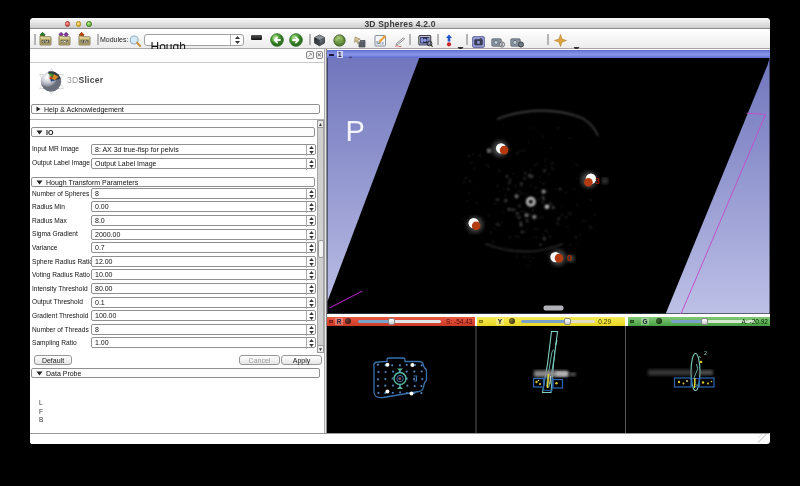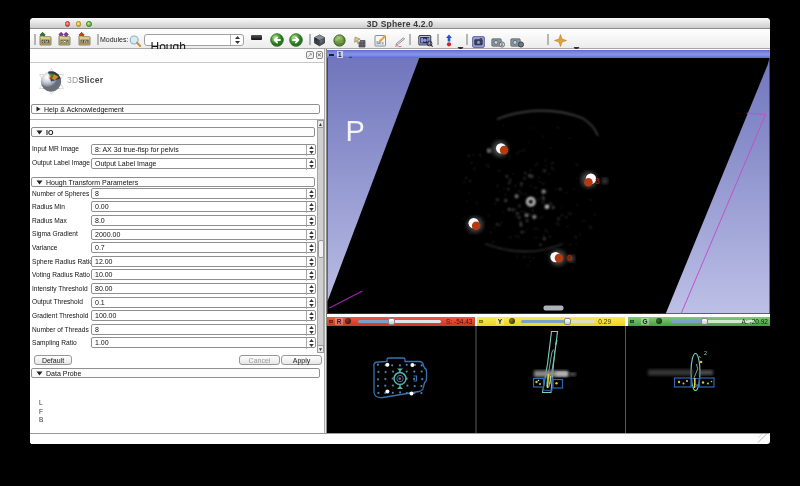--- a/index.html
+++ b/index.html
@@ -31,21 +31,21 @@
 #slices { position:absolute; left:0; top:276.5px; width:443px; height:107px; background:#000; }
 
 #status { position:absolute; left:0; top:414.5px; width:740px; height:11.5px; background:#fff; border-top:1px solid #999; clip-path:polygon(0 0, 740px 0, 731px 11.5px, 0 11.5px); }
 </style></head>
 <body>
 <div id="win">
   <div id="titlebar">
     <div class="light" style="left:34.5px; background:radial-gradient(circle at 35% 30%, #f8a9a2, #ec6157 55%, #b33a30); border:0.5px solid #a33;"></div>
     <div class="light" style="left:45.5px; background:radial-gradient(circle at 35% 30%, #ffe0a8, #f5bf4e 55%, #c78b1e); border:0.5px solid #a80;"></div>
     <div class="light" style="left:56.2px; background:radial-gradient(circle at 35% 30%, #c8f0b0, #68c74f 55%, #3a9427); border:0.5px solid #471;"></div>
-    <div id="title">3D Sphere 4.2.0</div>
+    <div id="title">3D Spheres 4.2.0</div>
   </div>
 
   <div id="toolbar">
     <div class="tsep" style="left:3.5px;"></div>
     <div class="ticon" style="left:8.5px; top:2px;"><svg width="13" height="14" viewBox="0 0 13 14">
 <path d="M3.6 0.3 L6.2 2.9 L3.6 5.5 L1.0 2.9 Z" fill="#1d7a1d" stroke="#0a3a0a" stroke-width="0.6"></path>
 <path d="M1 5.5 L1 4.4 Q1 3.8 1.6 3.8 L4.4 3.8 L5.2 4.8 L11.4 4.8 Q12 4.8 12 5.4 L12 12.4 Q12 13 11.4 13 L1.6 13 Q1 13 1 12.4 Z" fill="#d4c47e" stroke="#5f5530" stroke-width="0.7"></path>
 <path d="M1.4 6.2 L11.6 6.2 L11.6 5.4 L1.4 5.4 Z" fill="#e8dfb5"></path>
 <rect x="2.4" y="8" width="8.2" height="3.6" rx="0.4" fill="#f5efc8" stroke="#5f5530" stroke-width="0.6"></rect>
 <text x="6.5" y="10.9" font-size="2.9" font-weight="bold" text-anchor="middle" fill="#222">DATA</text>

